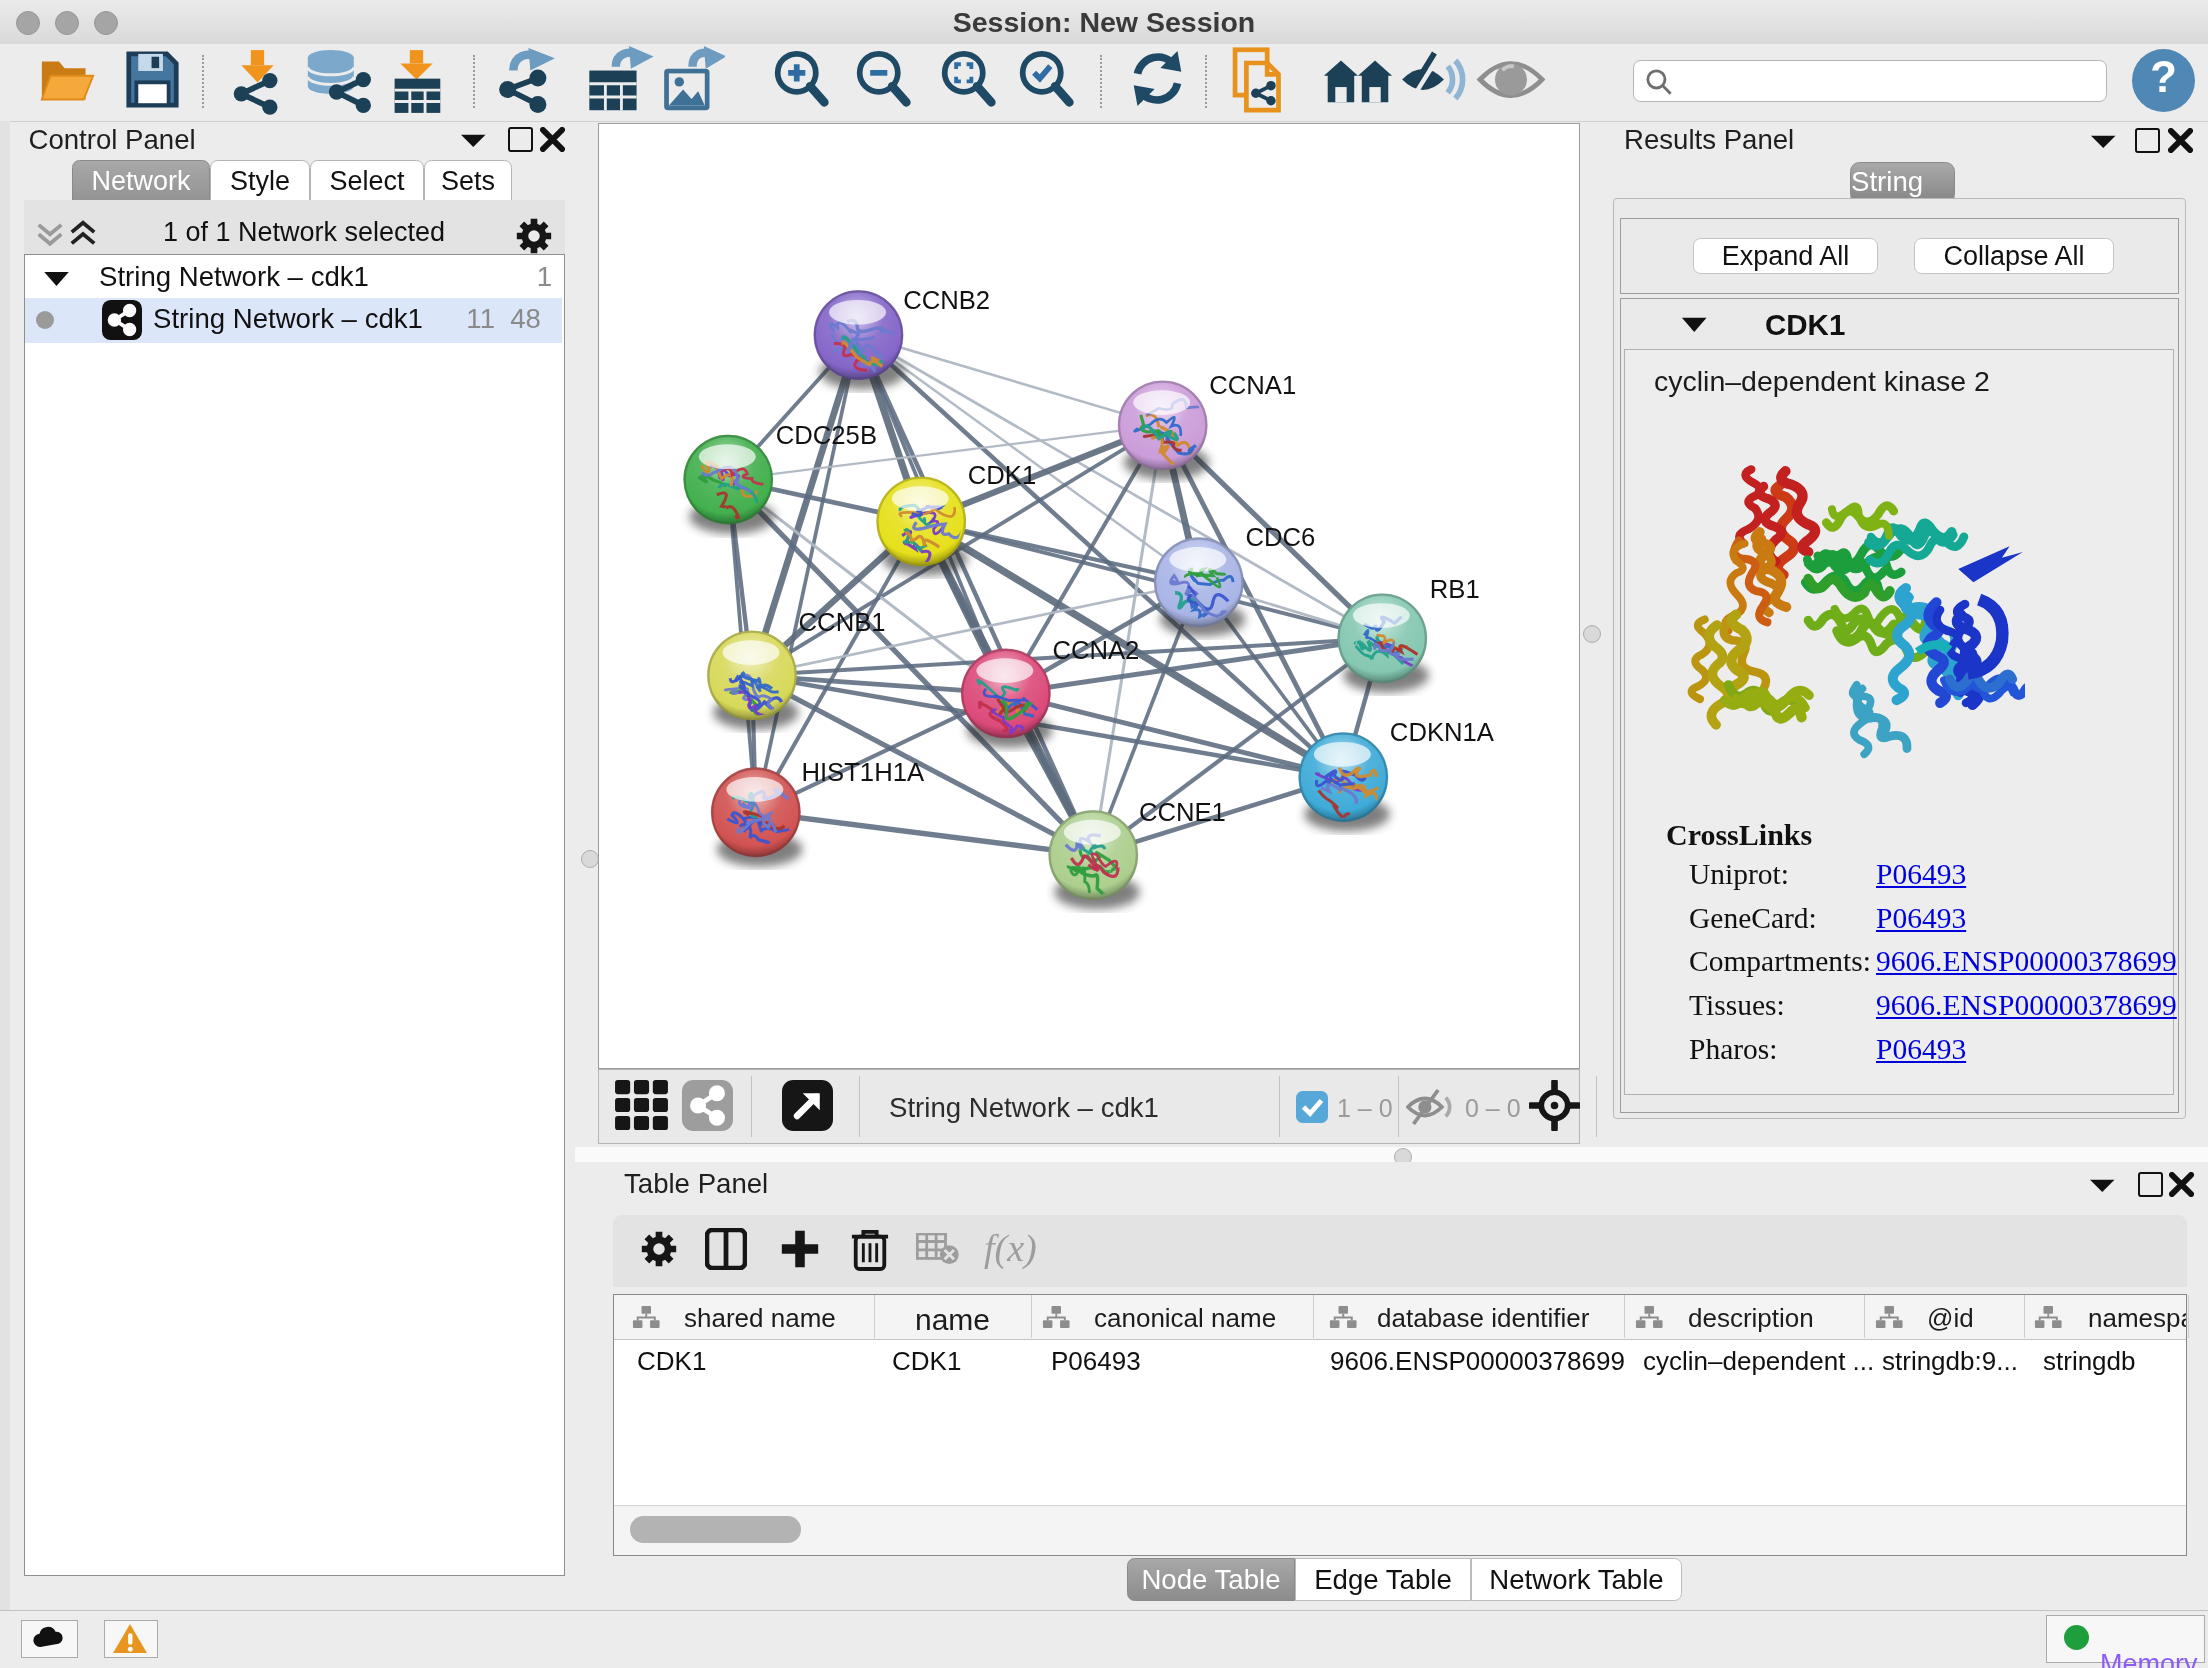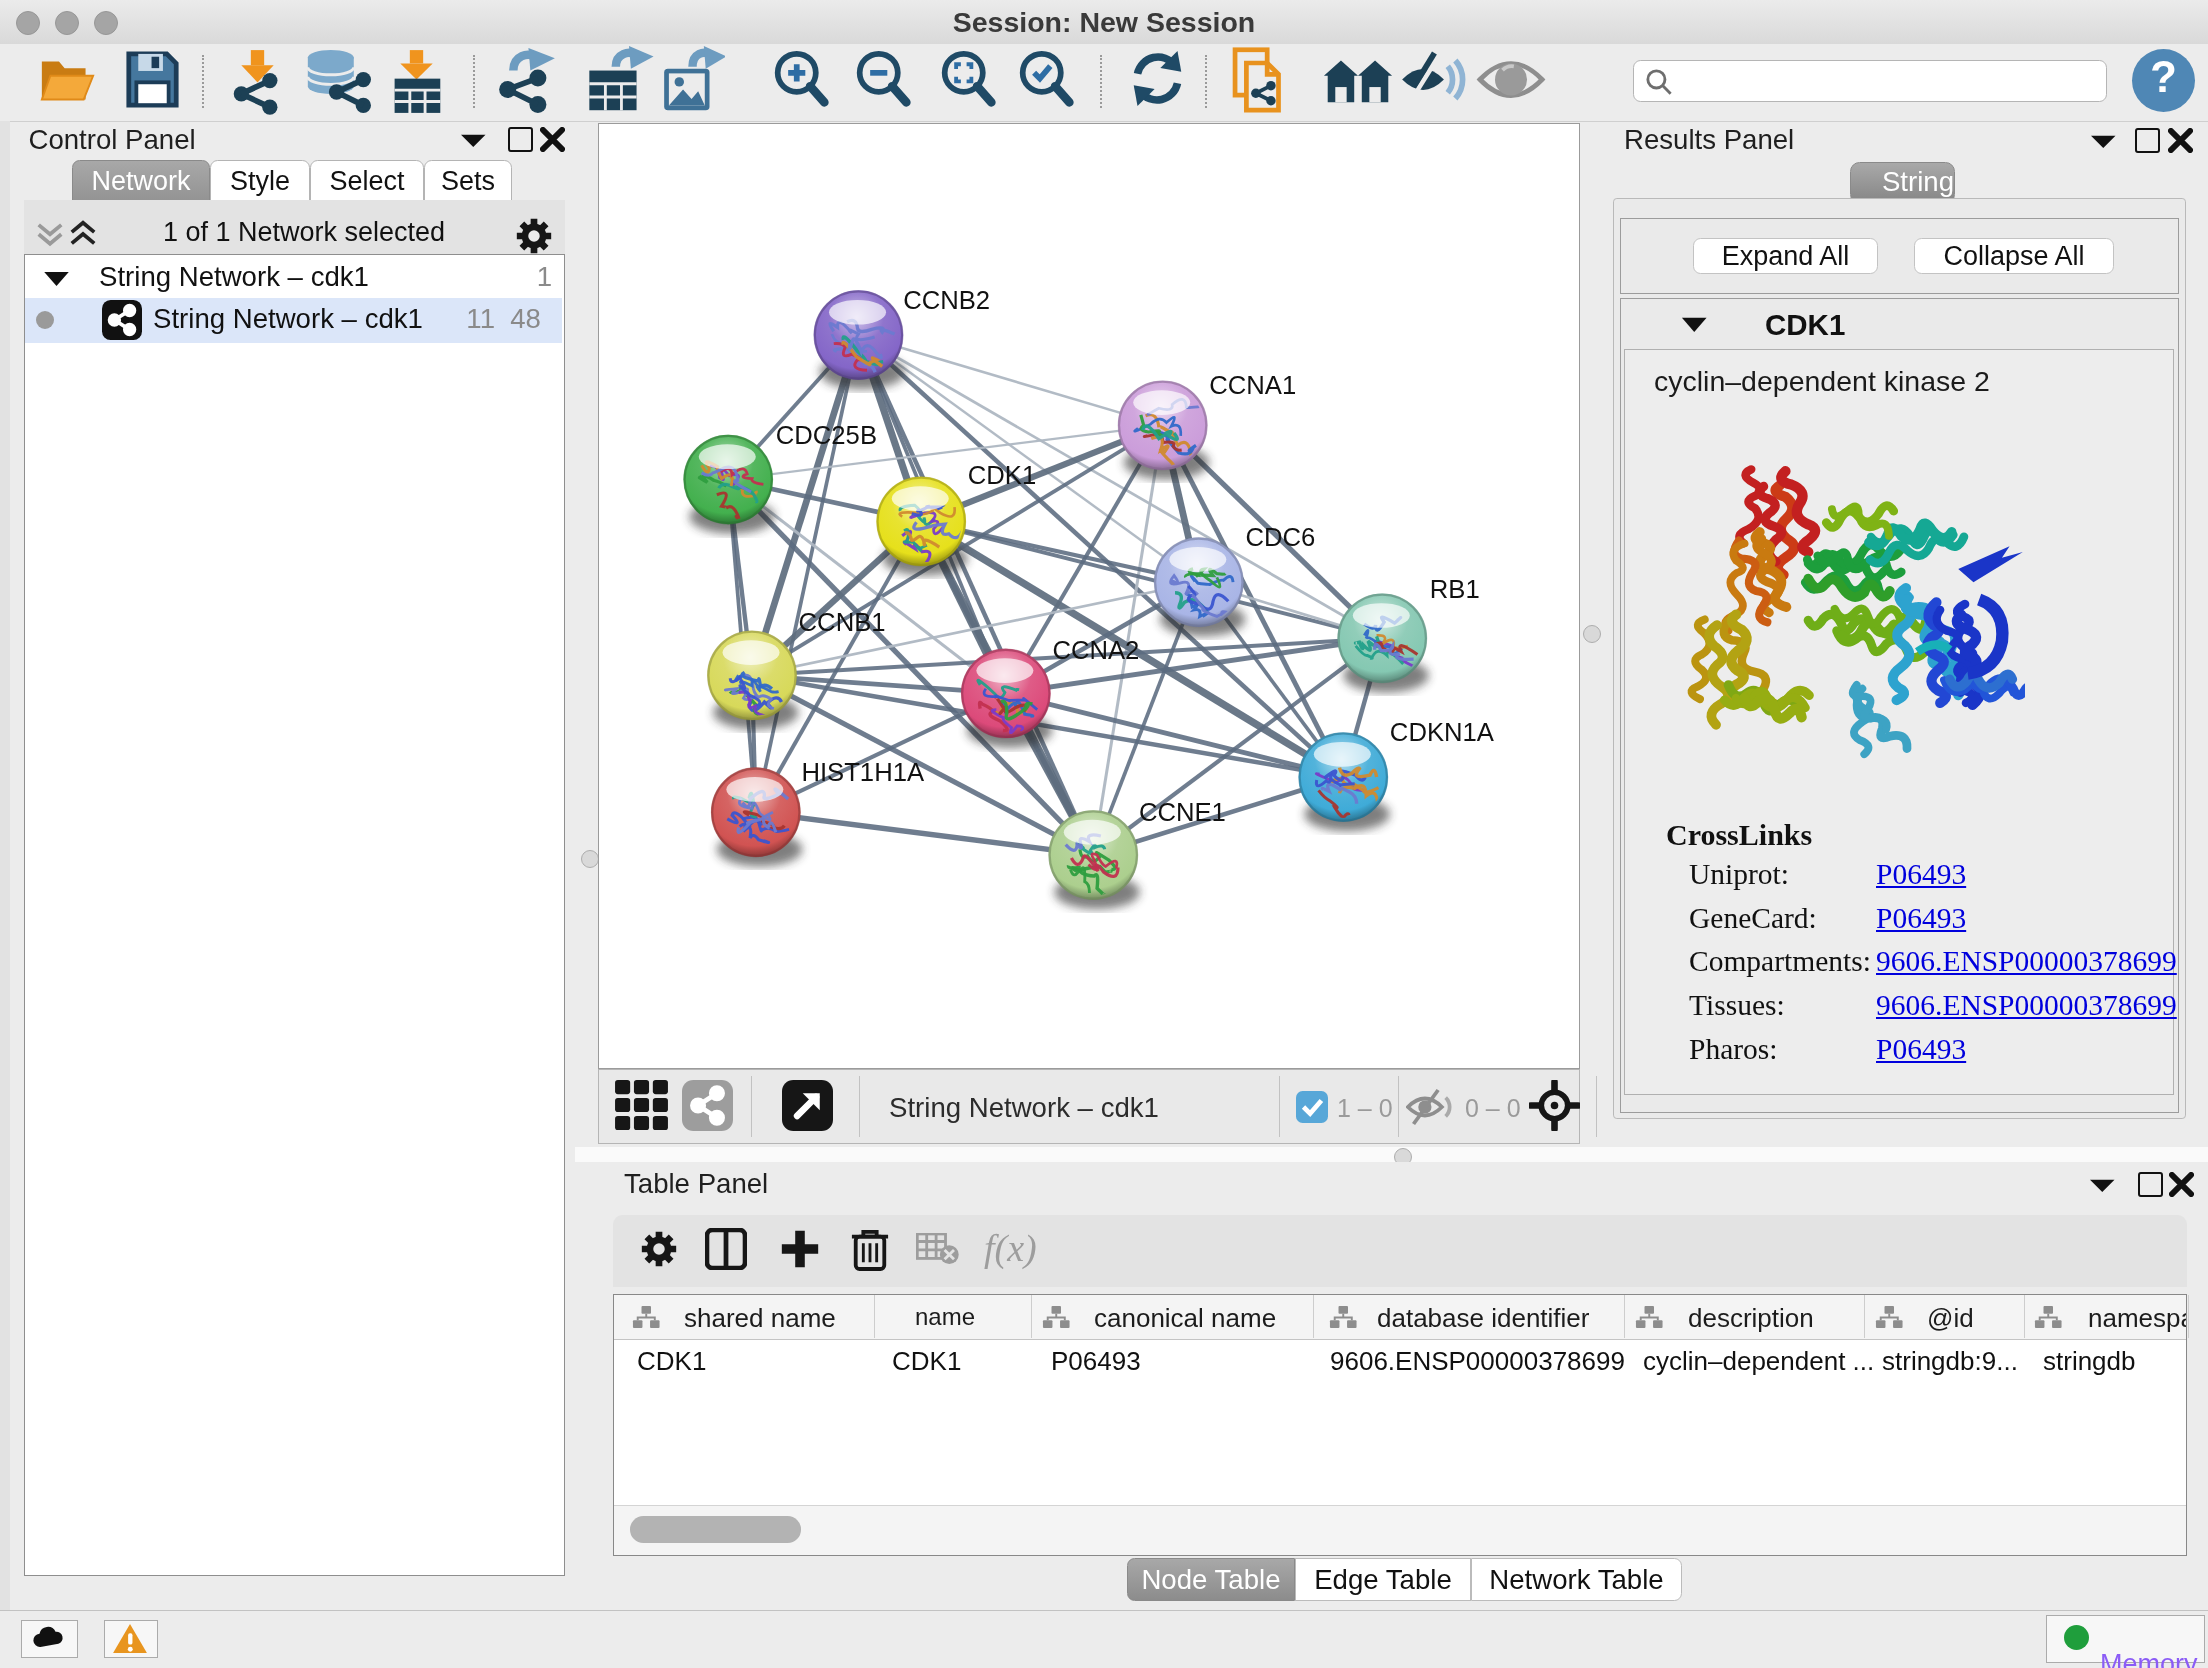--- a/index.html
+++ b/index.html
@@ -595,21 +595,21 @@
 <circle cx="27" cy="27" r="4" fill="#161616"></circle>
   </svg>
 <div class="abs panelhdr" style="left:1624px;top:124px;">Results Panel</div>
 <svg class="abs" style="left:2089px;top:132px" width="28.5" height="17" viewBox="0 0 30 18">
     <polygon points="2,4 28,4 15,17" fill="#111"></polygon>
   </svg>
 <div class="abs" style="left:2135px;top:128px;width:21px;height:21px;border:2.9px solid #111;border-radius:2.9px;"></div>
 <svg class="abs" style="left:2168px;top:128px" width="25" height="25" viewBox="0 0 26 26">
     <path d="M3 3 L23 23 M23 3 L3 23" stroke="#111" stroke-width="6" stroke-linecap="round"></path>
   </svg>
-<div class="abs" style="left:1850px;top:162px;width:105px;height:42px;background:linear-gradient(#a9a9a9,#858585);border:1px solid #8a8a8a;border-radius:9.5px;box-sizing:border-box;text-align:right;line-height:38px;font-size:27.6px;color:#fff;">String</div>
+<div class="abs" style="left:1850px;top:162px;width:105px;height:42px;background:linear-gradient(#a9a9a9,#858585);border:1px solid #8a8a8a;border-radius:9.5px;box-sizing:border-box;text-align:left;line-height:38px;font-size:27.6px;color:#fff;">String</div>
 <div class="abs" style="left:1613px;top:198px;width:573px;height:921px;background:#eaeaea;border:1px solid #b9b9b9;border-radius:3.8px;box-sizing:border-box;"></div>
 <div class="abs" style="left:1620px;top:218px;width:559px;height:76px;border:1px solid #9c9c9c;box-sizing:border-box;"></div>
 <div class="btn" style="left:1693px;top:238px;width:185px;height:36px;line-height:34px;">Expand All</div>
 <div class="btn" style="left:1914px;top:238px;width:200px;height:36px;line-height:34px;">Collapse All</div>
 <div class="abs" style="left:1620px;top:298px;width:559px;height:815px;border:1px solid #9c9c9c;box-sizing:border-box;"></div>
 <svg class="abs" style="left:1680px;top:315px" width="28.5" height="18" viewBox="0 0 30 19">
     <polygon points="2,3 28,3 15,18" fill="#111"></polygon>
   </svg>
 <div class="abs" style="left:1765px;top:308px;font-size:29.5px;font-weight:bold;color:#111;">CDK1</div>
 <div class="abs" style="left:1624px;top:349px;width:550px;height:746px;background:#ededed;border:1px solid #b0b0b0;box-sizing:border-box;"></div>
@@ -719,21 +719,21 @@
 <svg class="abs" style="left:632px;top:1305px" width="28.5" height="25" viewBox="0 0 30 26">
 <g fill="#8d8d8d">
       <rect x="10" y="1" width="10" height="8" rx="1"></rect>
       <rect x="1" y="16" width="10" height="8" rx="1"></rect>
       <rect x="19" y="16" width="10" height="8" rx="1"></rect>
     </g>
 <path d="M15 9 L15 13 M6 16 L6 13 L24 13 L24 16" fill="none" stroke="#8d8d8d" stroke-width="2"></path>
   </svg>
 <div class="abs" style="left:684px;top:1303px;font-size:26px;color:#1c1c1c;">shared name</div>
 <div class="abs" style="left:1031px;top:1295px;width:0;height:43px;border-left:1px solid #cdcdcd;"></div>
-<div class="abs" style="left:915px;top:1303px;font-size:24px;color:#1c1c1c;">name</div>
+<div class="abs" style="left:915px;top:1303px;font-size:30px;color:#1c1c1c;">name</div>
 <div class="abs" style="left:1313px;top:1295px;width:0;height:43px;border-left:1px solid #cdcdcd;"></div>
 <svg class="abs" style="left:1042px;top:1305px" width="28.5" height="25" viewBox="0 0 30 26">
 <g fill="#8d8d8d">
       <rect x="10" y="1" width="10" height="8" rx="1"></rect>
       <rect x="1" y="16" width="10" height="8" rx="1"></rect>
       <rect x="19" y="16" width="10" height="8" rx="1"></rect>
     </g>
 <path d="M15 9 L15 13 M6 16 L6 13 L24 13 L24 16" fill="none" stroke="#8d8d8d" stroke-width="2"></path>
   </svg>
 <div class="abs" style="left:1094px;top:1303px;font-size:26px;color:#1c1c1c;">canonical name</div>

